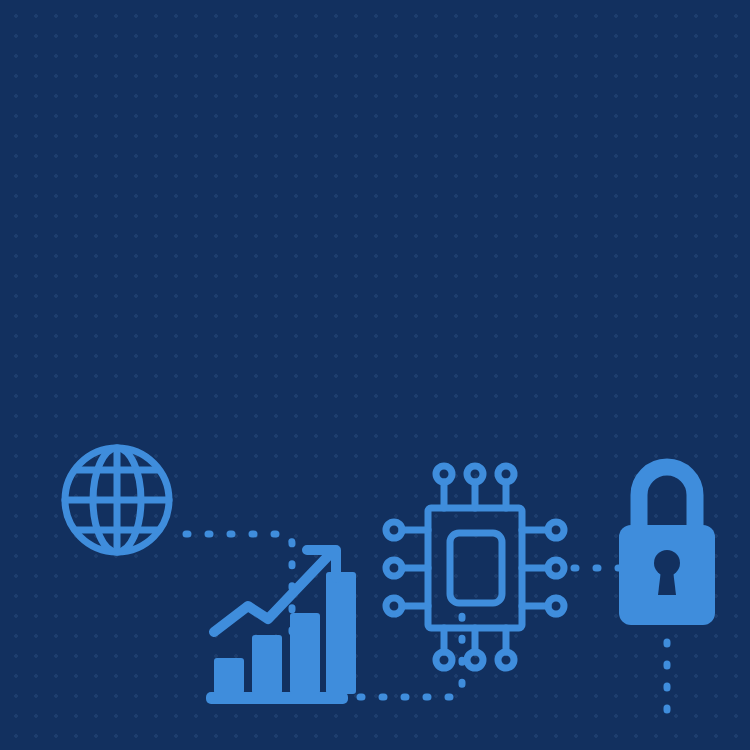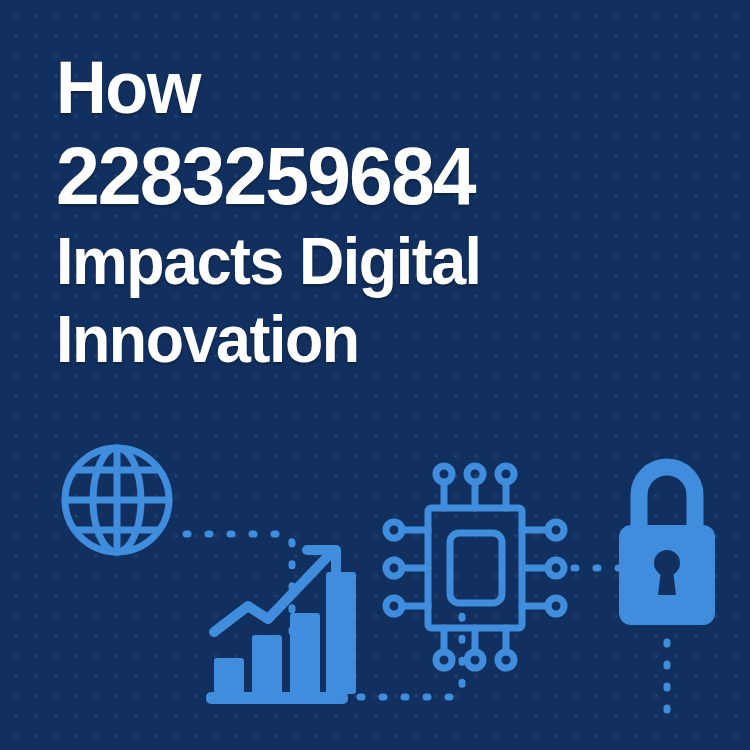--- a/index.html
+++ b/index.html
@@ -82,26 +82,20 @@
     height: 330px;
   }
 </style>
 </head>
 <body>
 
 <div id="card">
 
   <div id="dot-pattern"></div>
 
-  <div id="headline">
-    <span class="hl-line hl-1">How</span>
-    <span class="hl-line hl-2">2283259684</span>
-    <span class="hl-line hl-3">Impacts Digital</span>
-    <span class="hl-line hl-4">Innovation</span>
-  </div>
 
   <div id="illustration">
     <svg viewBox="0 0 750 330" xmlns="http://www.w3.org/2000/svg">
 
       <g fill="none" stroke="#3f8ddc" stroke-width="7" stroke-linecap="round">
         <circle cx="117" cy="80" r="52"></circle>
         <line x1="65" y1="80" x2="169" y2="80"></line>
         <line x1="76" y1="50" x2="158" y2="50"></line>
         <line x1="76" y1="110" x2="158" y2="110"></line>
         <line x1="117" y1="28" x2="117" y2="132"></line>

